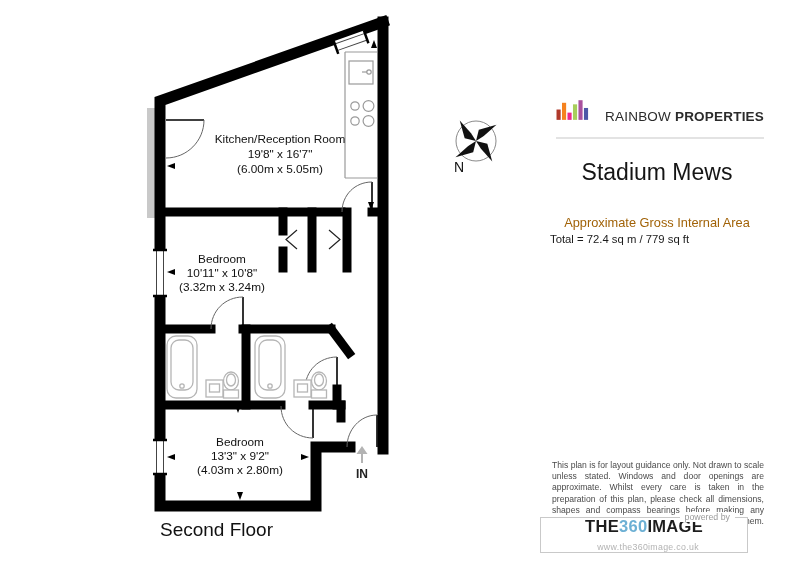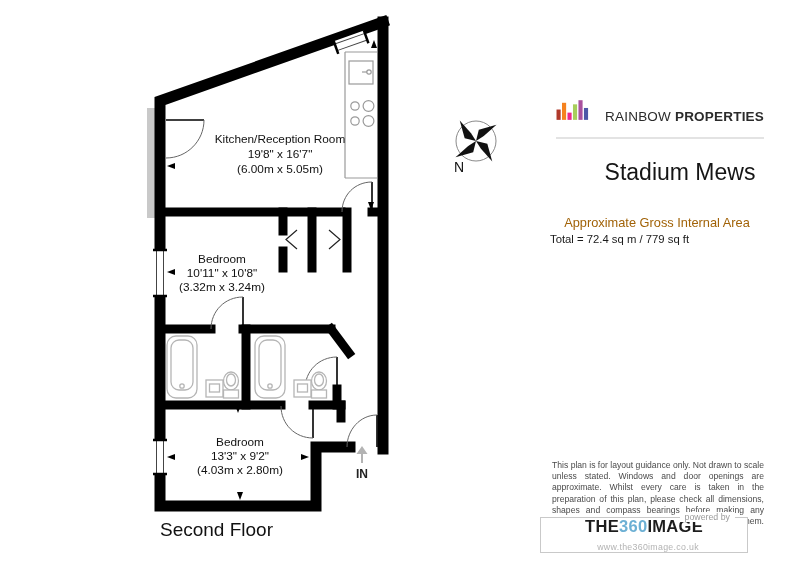--- a/index.html
+++ b/index.html
@@ -6,21 +6,21 @@
   body{
     width:800px;height:565px;position:relative;background:#ffffff;
     font-family:"Liberation Sans", sans-serif;color:#111;overflow:hidden;
   }
   .abs{position:absolute;}
   
   .brand-row{left:556px;top:84px;width:208px;height:48px;display:flex;align-items:flex-end;gap:16px;}
   .brand-text{font-size:13.5px;letter-spacing:.2px;color:#2b2b2b;padding-bottom:8px;white-space:nowrap;}
   .brand-text b{font-weight:700;}
   .brand-divider{left:556px;top:137px;width:208px;height:2px;background:#e3e3e3;}
-  .prop-title{left:573px;top:159px;width:214px;text-align:center;font-size:23px;color:#151515;}
+  .prop-title{left:550px;top:159px;width:214px;text-align:center;font-size:23px;color:#151515;}
   .area-heading{left:550px;top:215px;width:214px;text-align:center;font-size:12.8px;color:#a16207;}
   .area-total{left:550px;top:233px;width:214px;text-align:left;font-size:11.3px;color:#1a1a1a;}
   .disclaimer{
     left:552px;top:460px;width:212px;font-size:8.6px;line-height:1.3;color:#4a4a4a;
     text-align:justify;text-align-last:justify;
   }
   .powered-box{
     left:540px;top:517px;width:206px;height:34px;border:1px solid #c9c9c9;background:#fff;
     display:flex;flex-direction:column;align-items:center;justify-content:space-between;
   }

